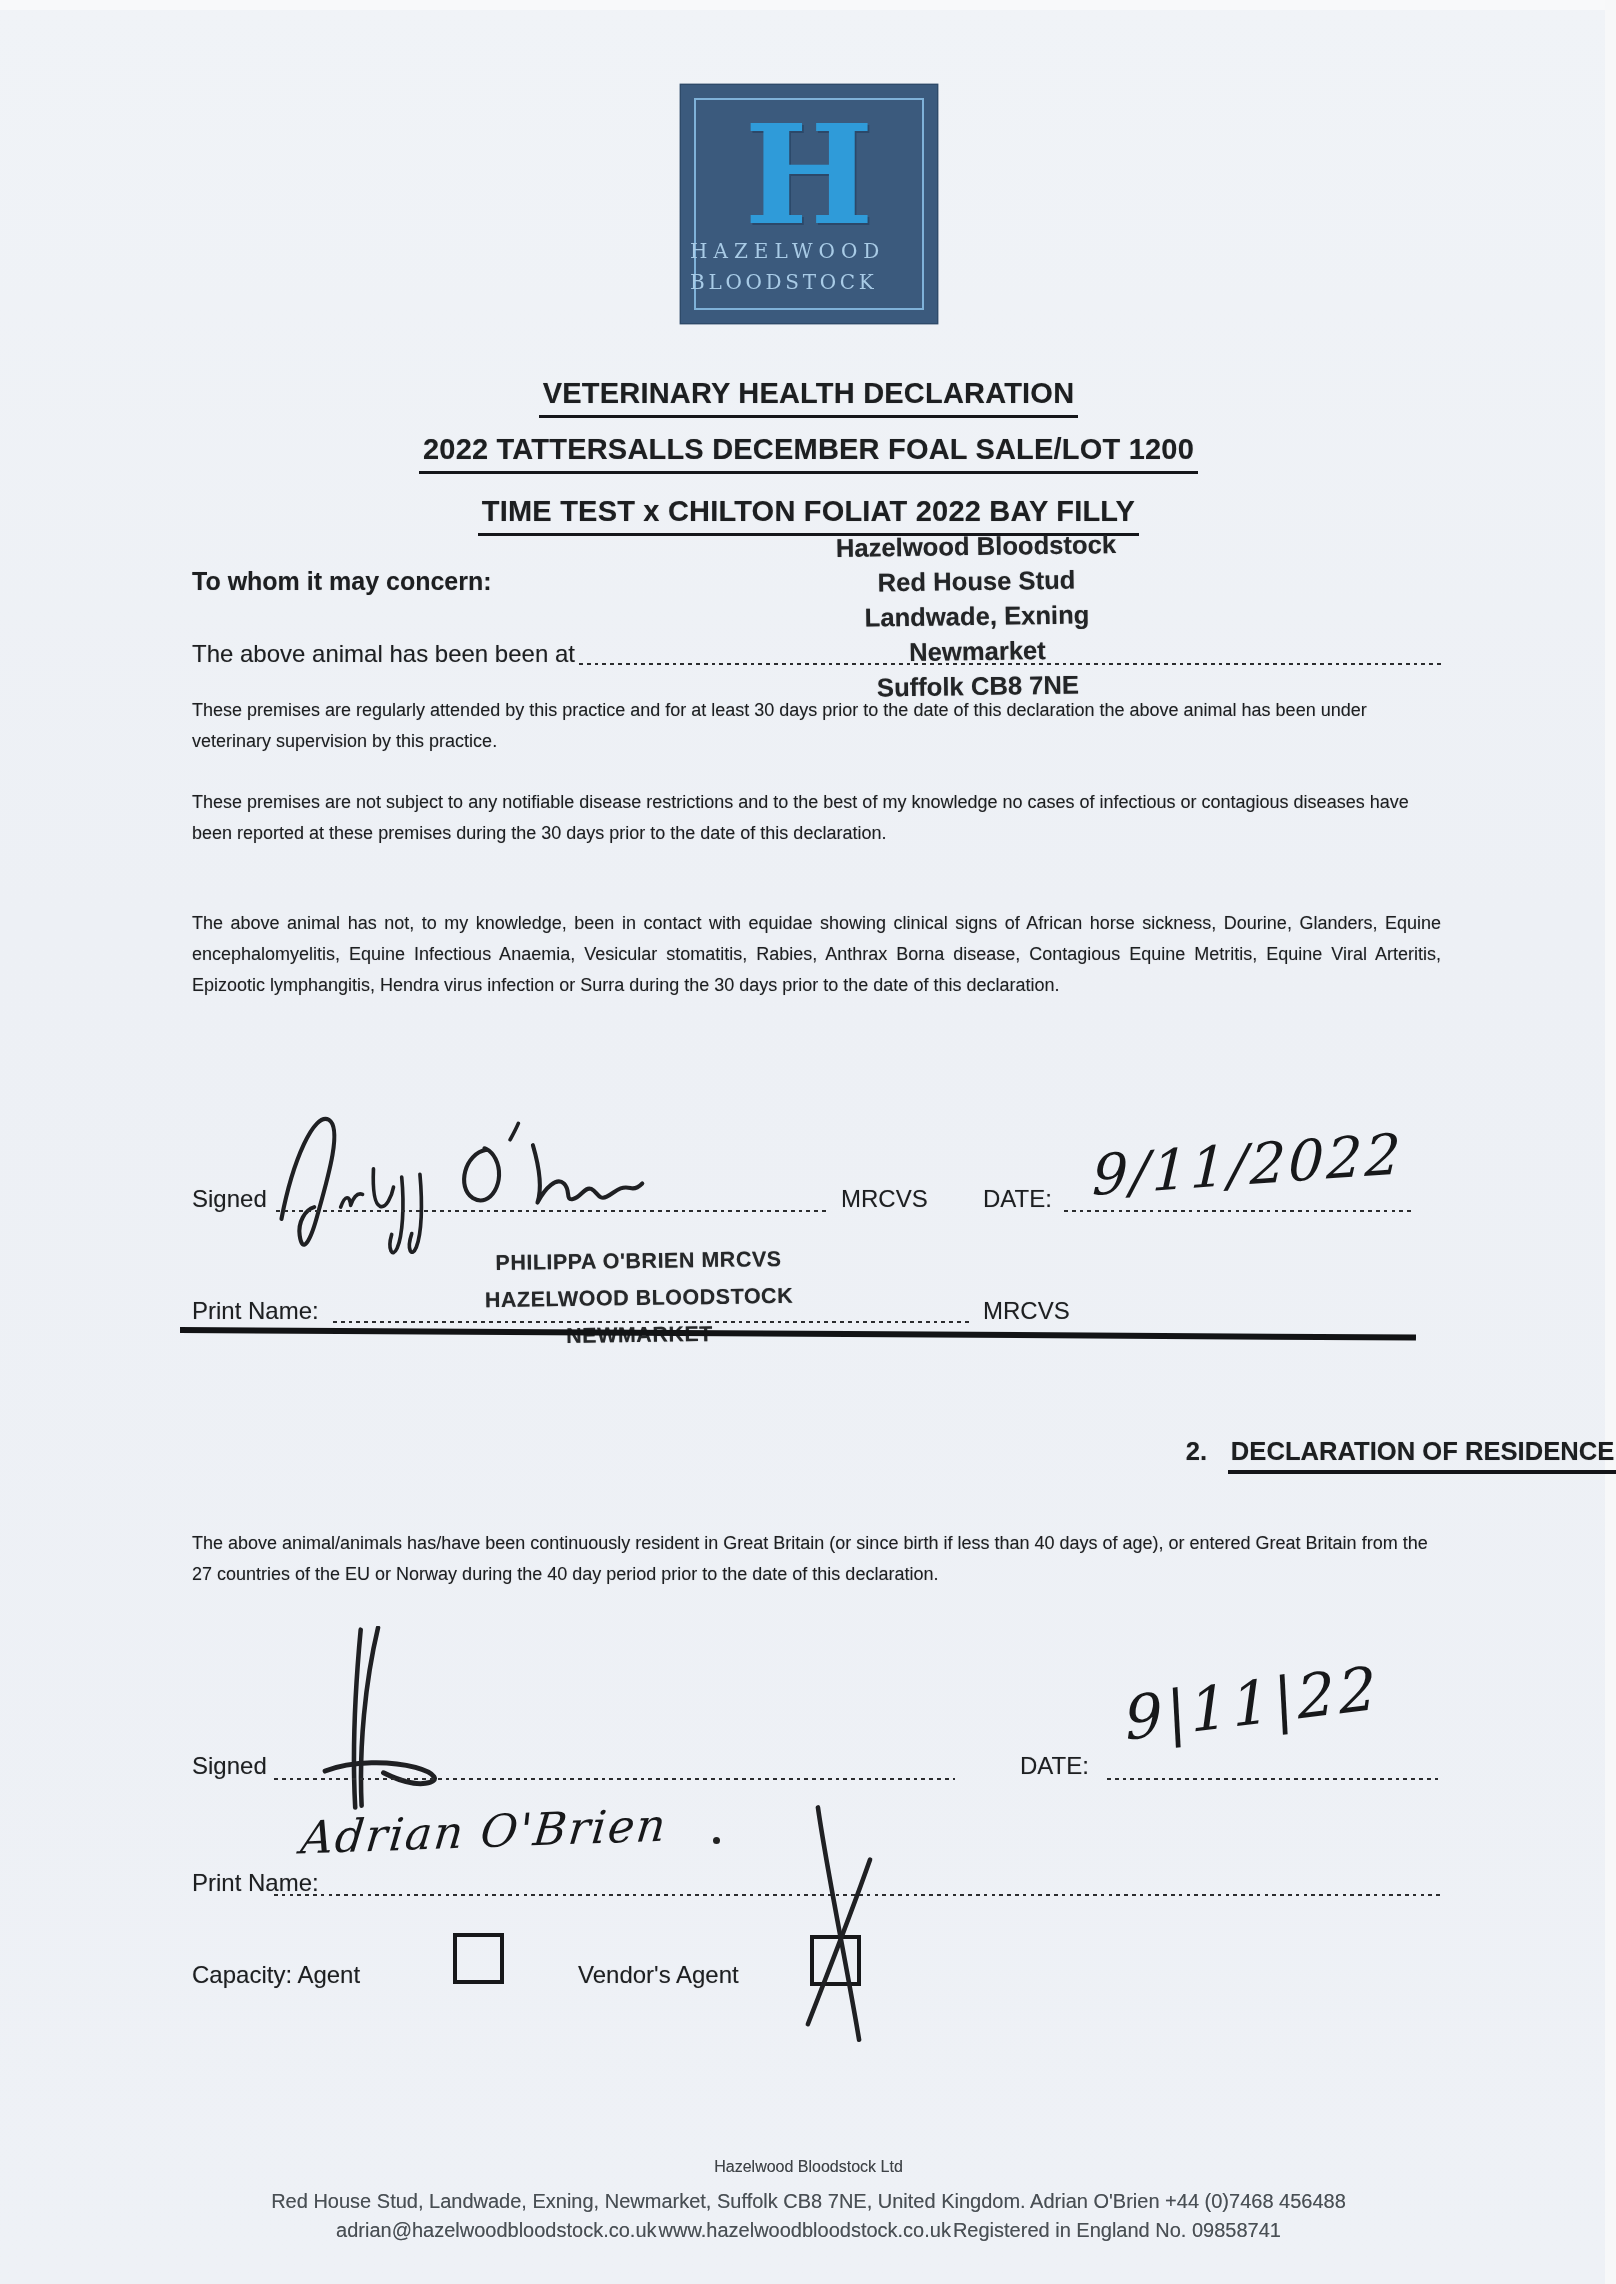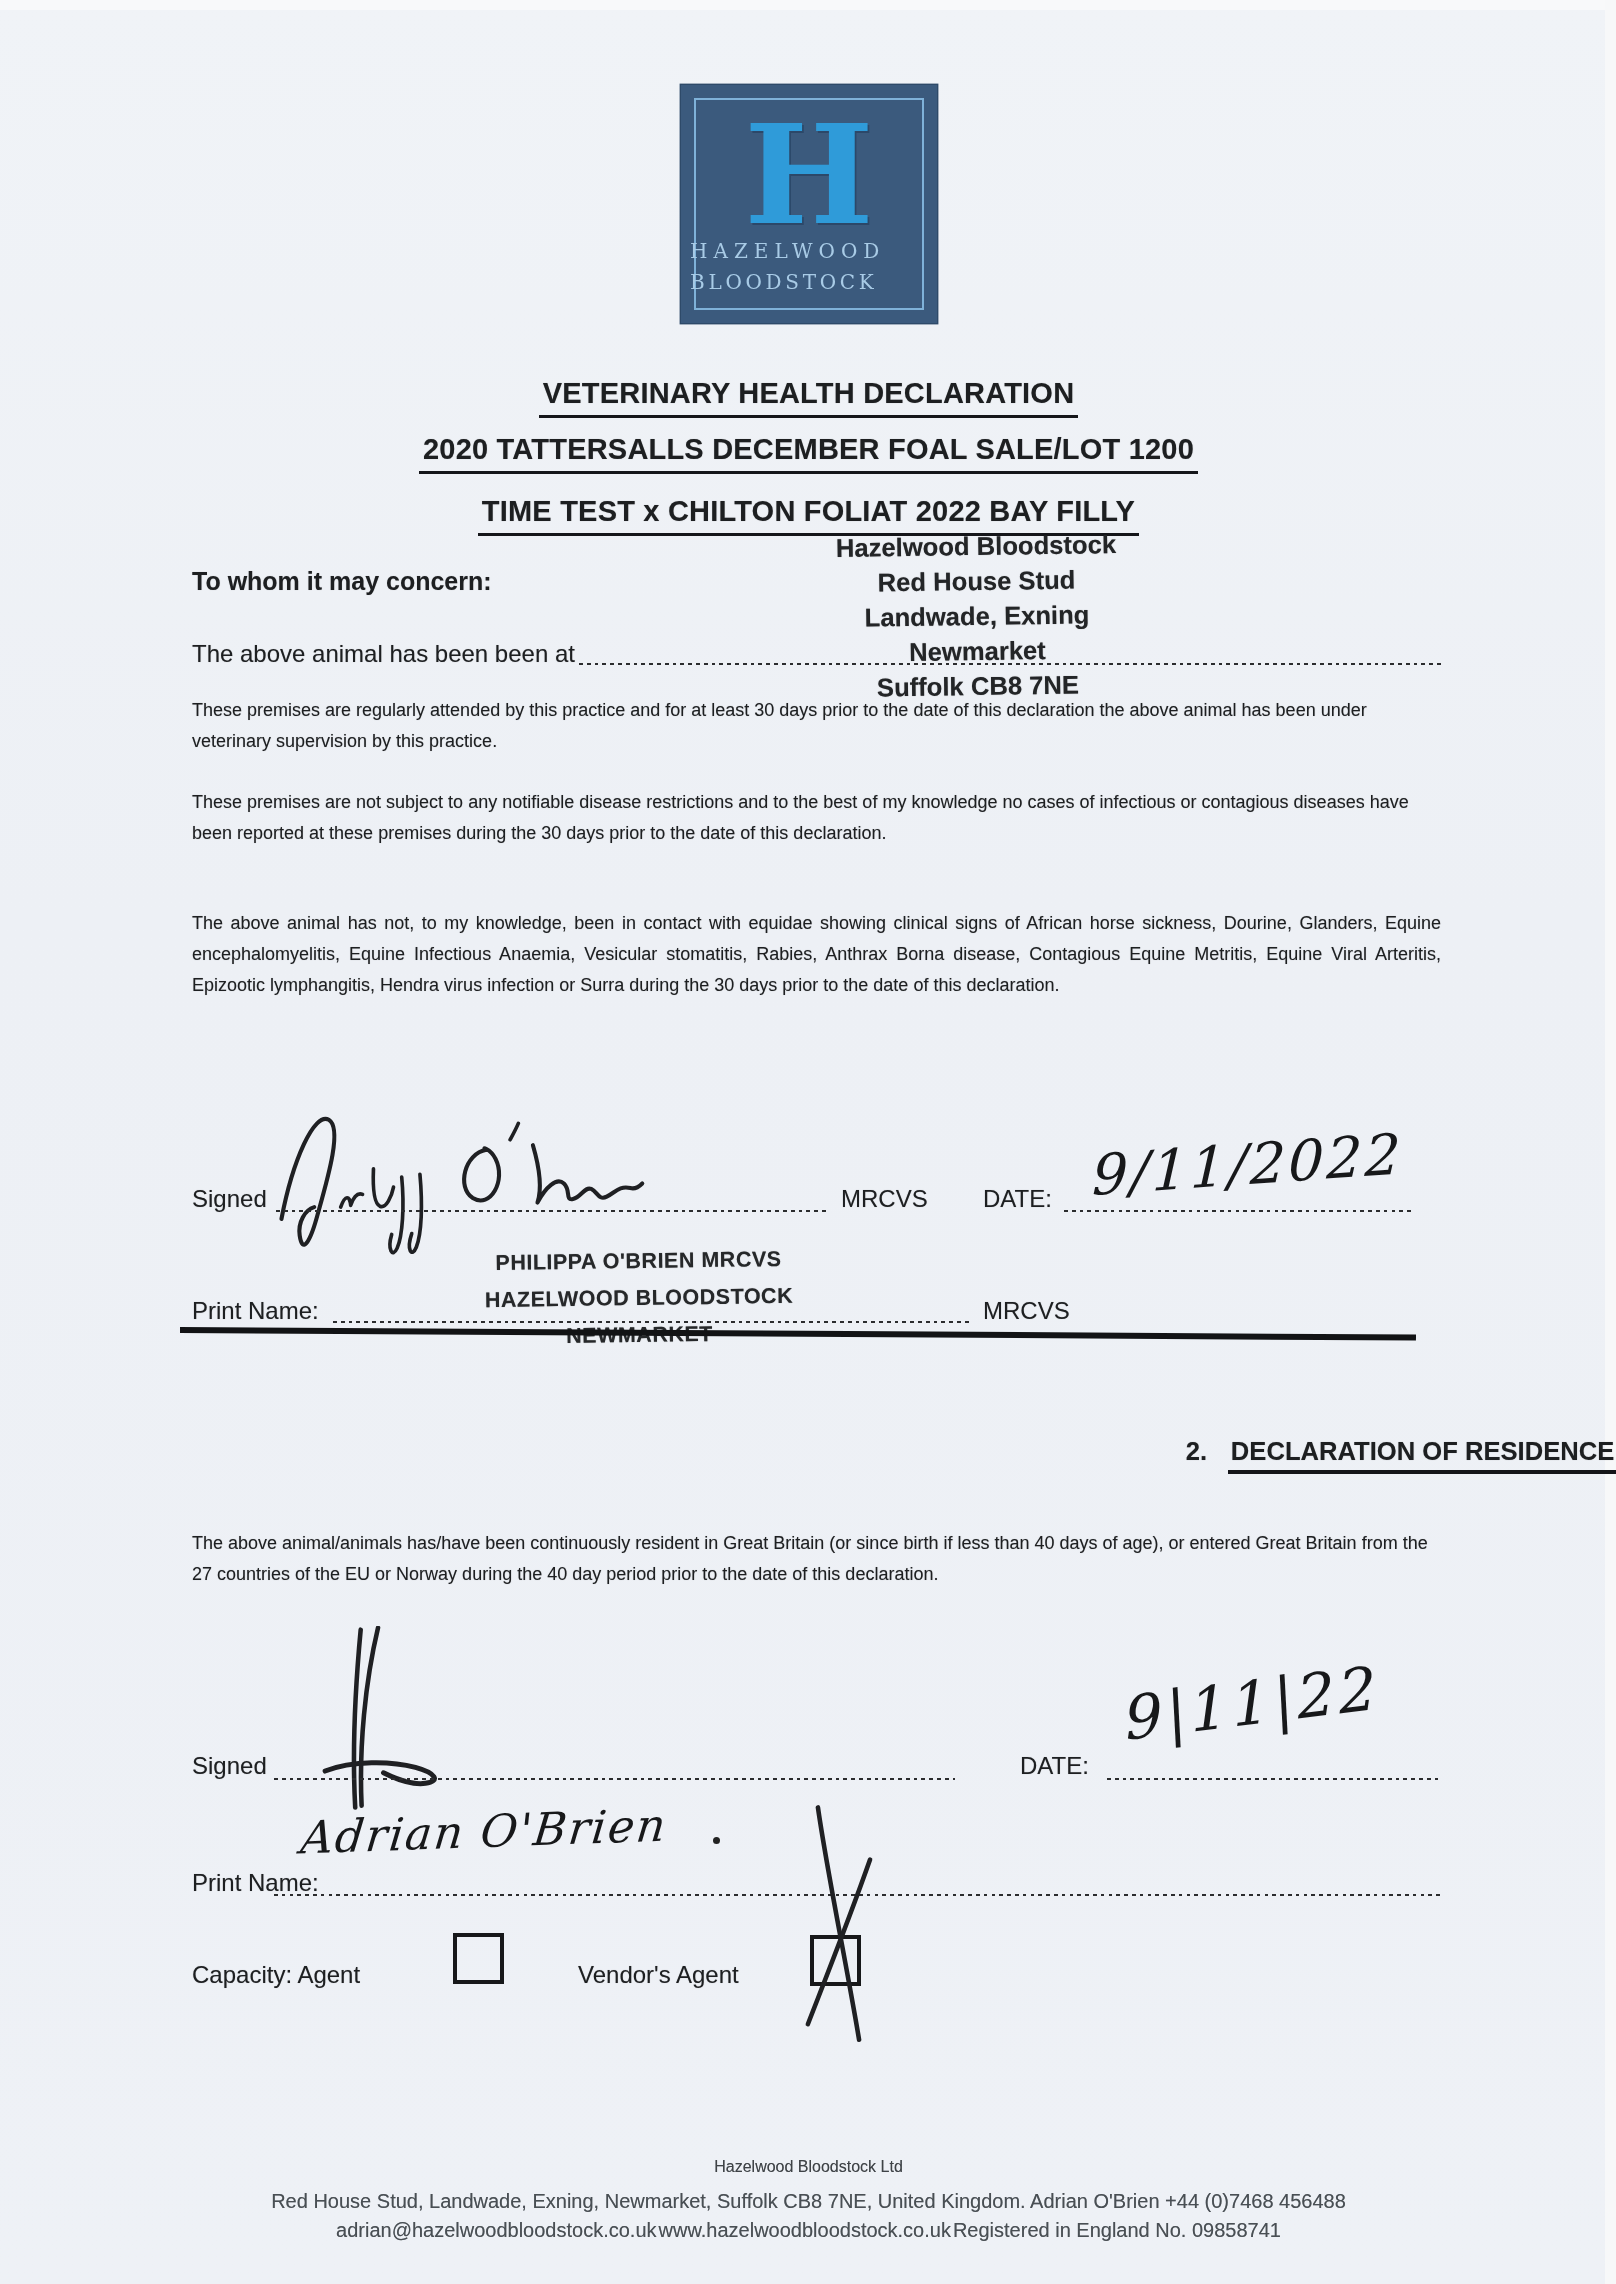--- a/index.html
+++ b/index.html
@@ -91,21 +91,21 @@
   <div class="scan-edge"></div>
 
   <div class="logo">
     <div class="logo-border"></div>
     <div class="logo-h">H</div>
     <div class="logo-word w1">HAZELWOOD</div>
     <div class="logo-word w2">BLOODSTOCK</div>
   </div>
 
   <div class="title-row t1"><span>VETERINARY HEALTH DECLARATION</span></div>
-  <div class="title-row t2"><span>2020 TATTERSALLS DECEMBER FOAL SALE/LOT 1200</span></div>
+  <div class="title-row t2"><span>2022 TATTERSALLS DECEMBER FOAL SALE/LOT 1200</span></div>
   <div class="title-row t3"><span>TIME TEST x CHILTON FOLIAT 2022 BAY FILLY</span></div>
 
   <div class="typed bold" style="left:192px;top:566px;font-size:25px;">To whom it may concern:</div>
   <div class="stamp-addr">
     <div>Hazelwood Bloodstock</div>
     <div>Red House Stud</div>
     <div>Landwade, Exning</div>
     <div>Newmarket</div>
     <div>Suffolk  CB8 7NE</div>
   </div>

